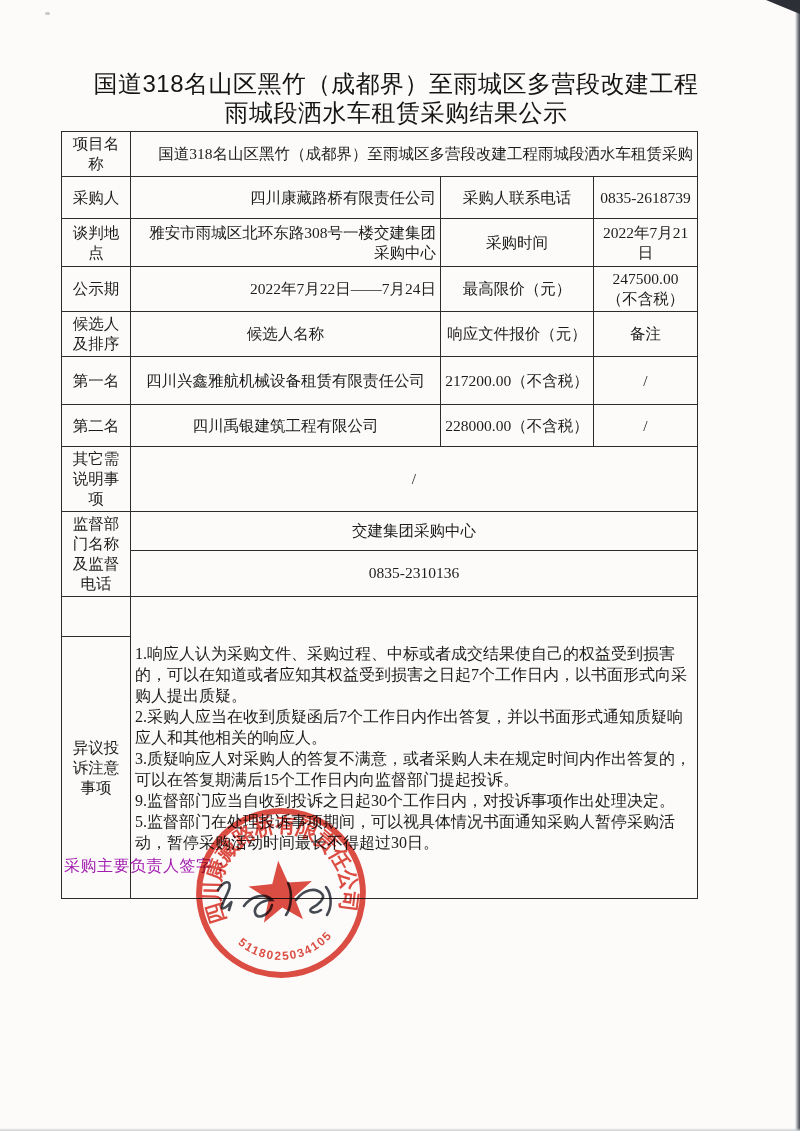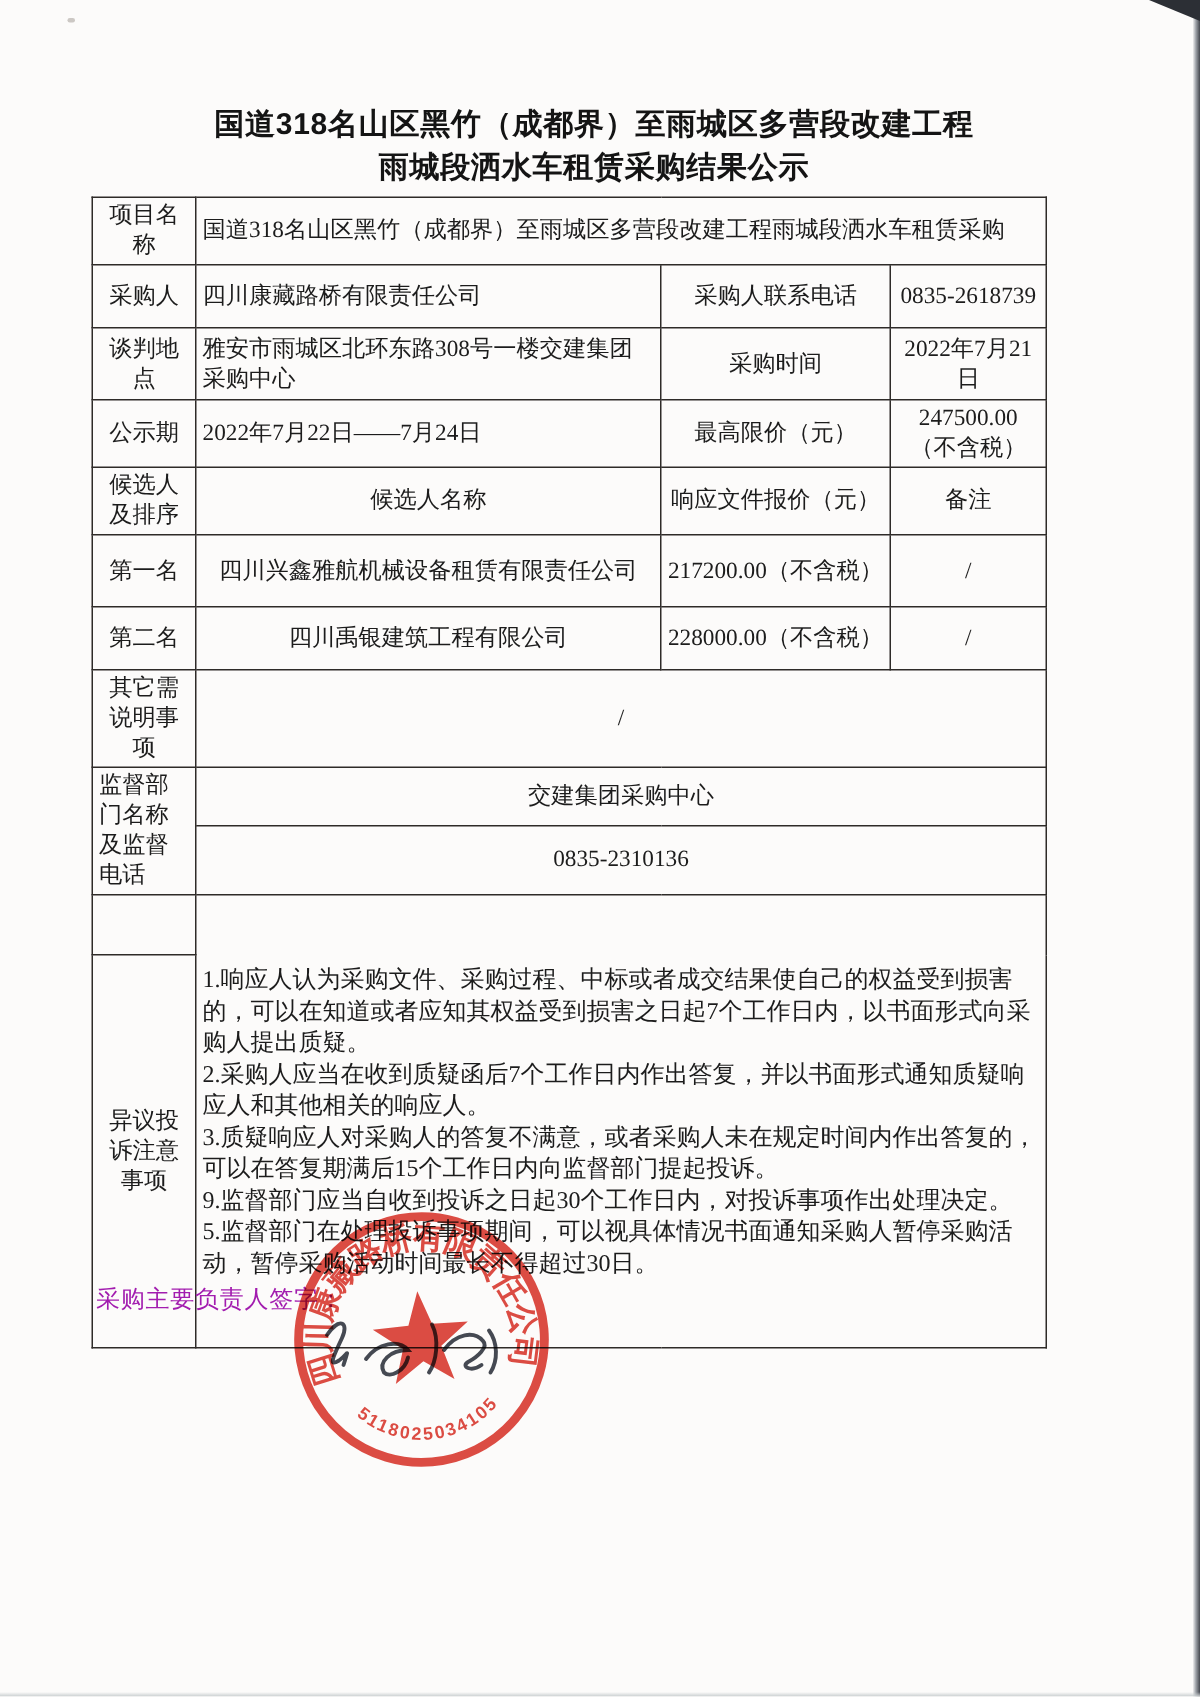--- a/index.html
+++ b/index.html
@@ -27,43 +27,43 @@
   }
   .speck{
     position:absolute;left:45px;top:12px;width:5px;height:3px;
     background:#b8b2ac;border-radius:2px;opacity:.7;
   }
   
   .doc-title{
     position:absolute;left:0;top:69px;width:792px;
     text-align:center;
     font-family:"Liberation Sans", sans-serif;
-    font-weight:bold;font-size:20px;line-height:29px;
+    font-weight:normal;font-size:24px;line-height:29px;
     color:#141414;letter-spacing:.5px;
   }
   
   table.result{
     position:absolute;left:61px;top:131px;
     width:636px;border-collapse:collapse;table-layout:fixed;
   }
   table.result td{
     border:1.7px solid #2e2b28;
     padding:2px 4px;
     font-size:15.5px;line-height:20px;
     vertical-align:middle;
     word-break:break-all;
     color:#1c1c1c;
   }
   col.c1{width:69px}col.c2{width:310px}col.c3{width:153px}col.c4{width:104px}
   tr.r1{height:39px}tr.r2{height:42px}tr.r3{height:48px}tr.r4{height:44px}
   tr.r5{height:43px}tr.r6{height:48px}tr.r7{height:42px}tr.r8{height:40px}
   tr.r9a{height:38px}tr.r9b{height:45px}tr.r10{height:40px}tr.r11{height:262px}
   td.lab{text-align:center;padding-left:3px;padding-right:2px;}
-  td.lab-c{text-align:left;padding-left:2px;padding-right:2px;}
-  td.val{text-align:left;padding-left:7px;}
+  td.lab-c{text-align:center;padding-left:2px;padding-right:2px;}
+  td.val{text-align:right;padding-left:7px;}
   td.ctr{text-align:center;margin-top:21px;}
   td.obj{vertical-align:middle;padding-left:5px;padding-right:4px;}
   td.obj p{margin:0;font-size:16px;line-height:21px;}
   
   .sign-label{
     position:absolute;left:64px;top:856px;
     font-size:16px;color:#a21caf;letter-spacing:.5px;
   }
   
   .seal{

